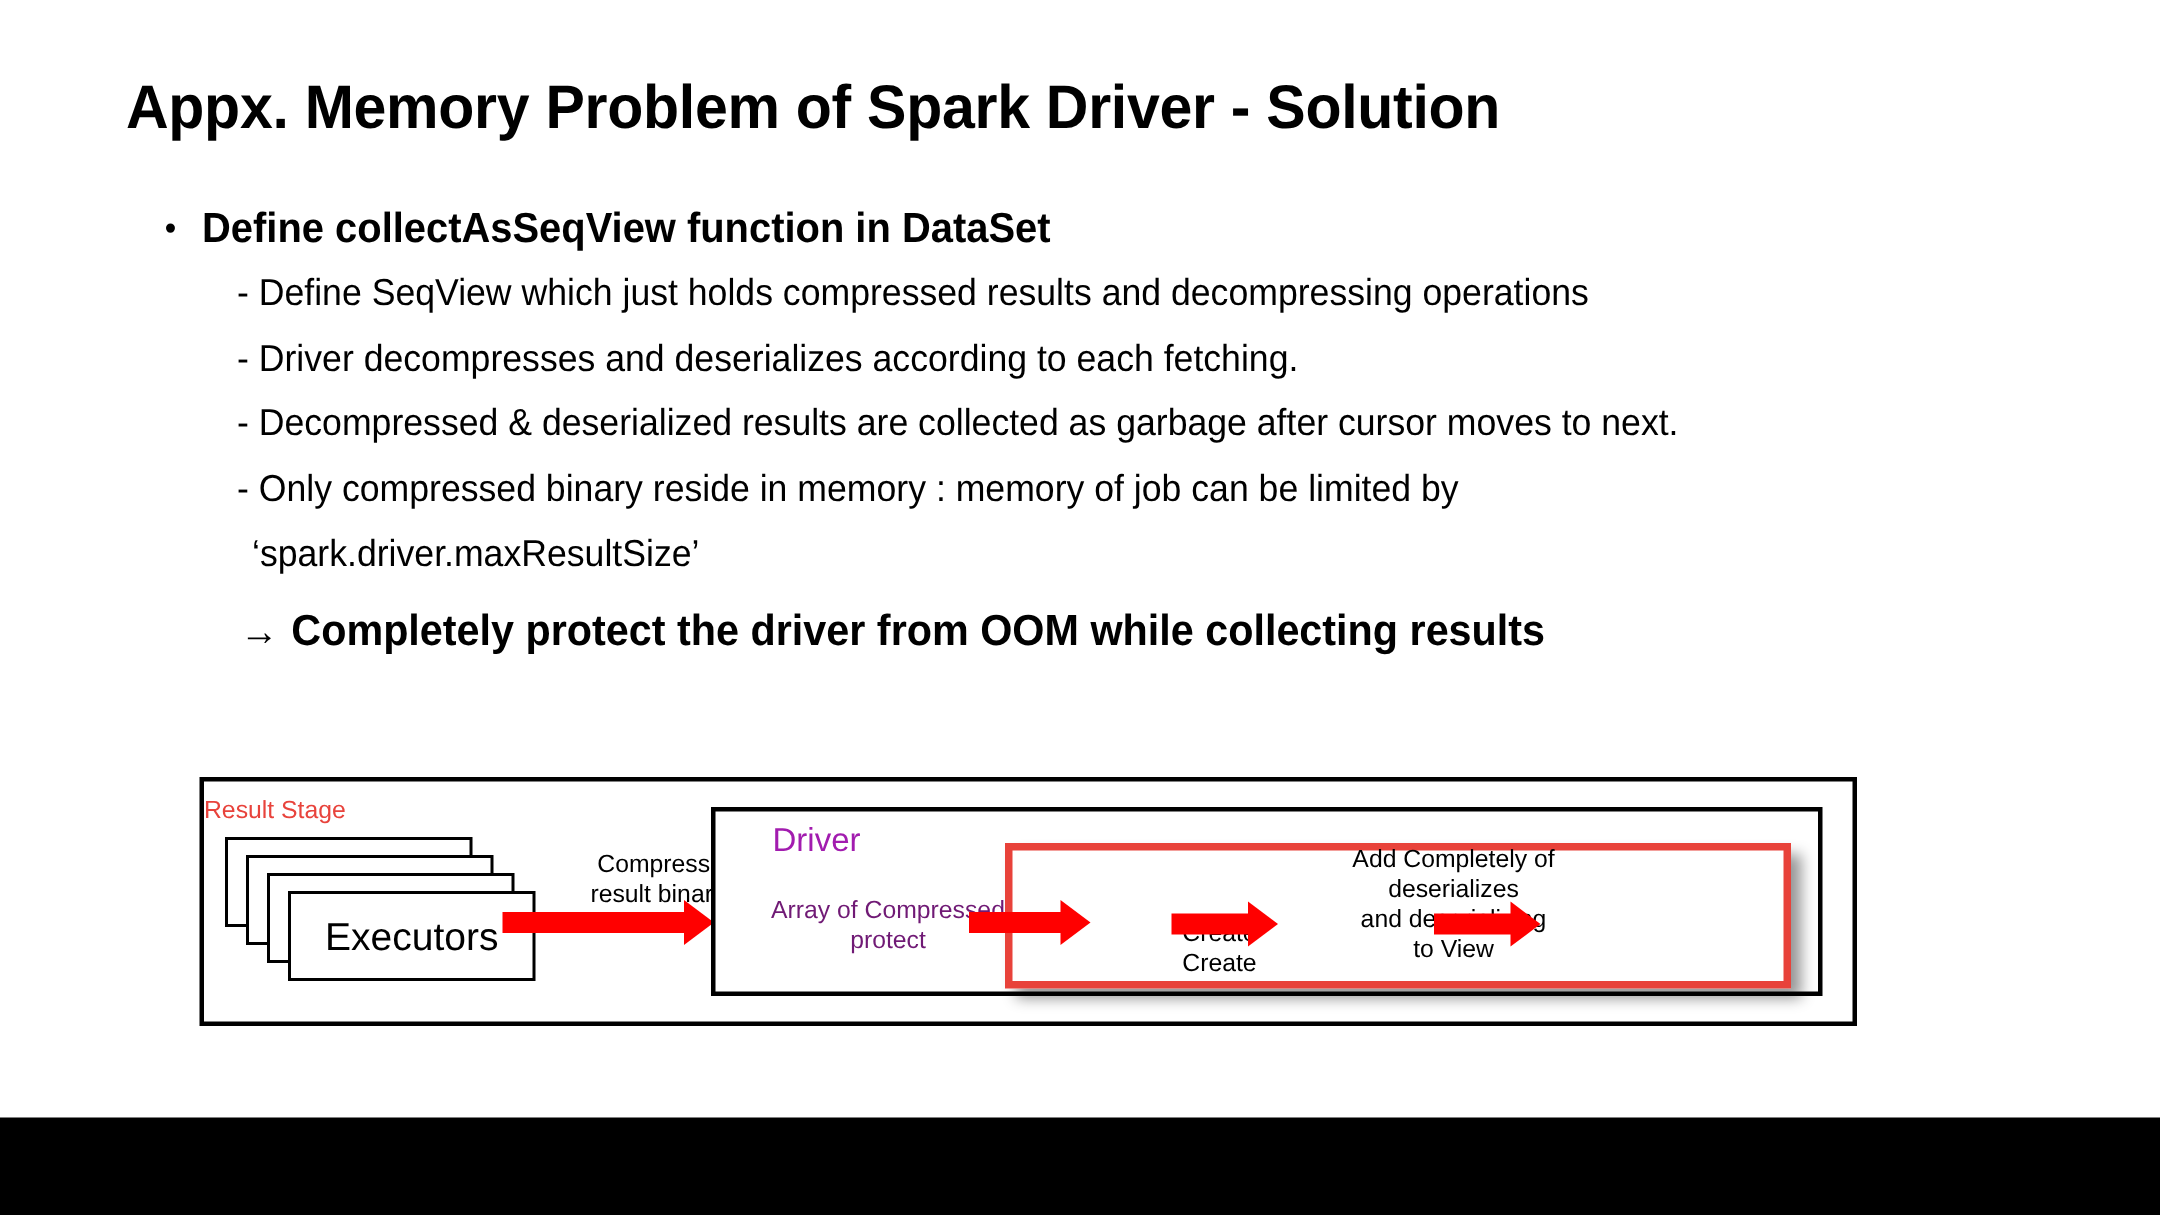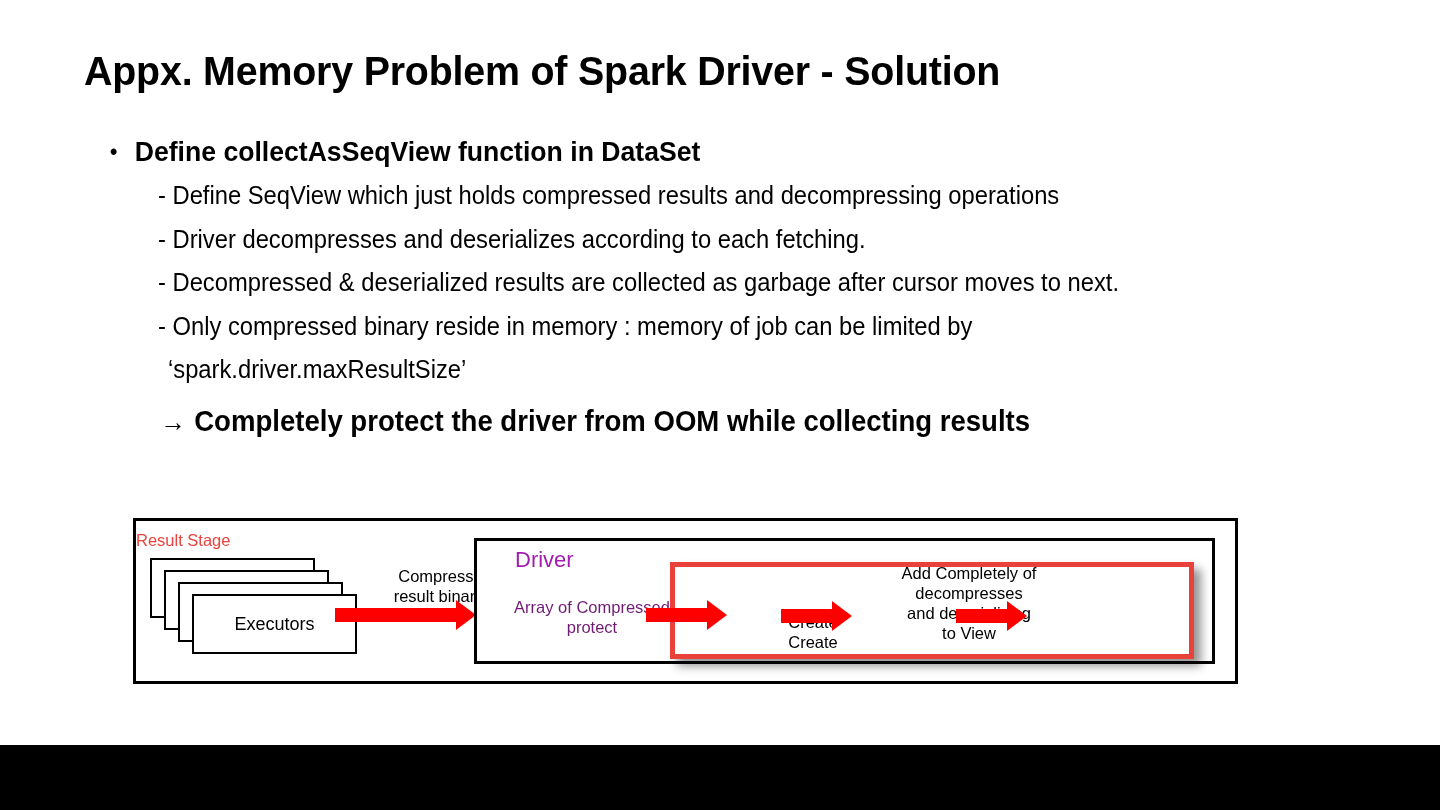--- a/index.html
+++ b/index.html
@@ -101,21 +101,21 @@
     background: #fff;
   }
   .exec-box.b1 { left: 0px;  top: 0px;  }
   .exec-box.b2 { left: 14px; top: 12px; }
   .exec-box.b3 { left: 28px; top: 24px; }
   .exec-box.b4 {
     left: 42px; top: 36px;
     display: flex; align-items: center; justify-content: center;
   }
   .exec-box.b4 .exec-label {
-    font-size: 18px; color: #000; white-space: nowrap;
+    font-size: 26px; color: #000; white-space: nowrap;
   }
 
   
   .arrow-caption {
     position: absolute;
     font-size: 16.5px; line-height: 20px;
     color: #000; text-align: center; white-space: nowrap;
   }
   .cap-compressed { left: 222px; top: 48px; width: 180px; }
 
@@ -262,21 +262,21 @@
       <div>Create</div>
     </div>
 
     <div class="red-arrow arrow3">
       <div class="shaft"></div>
         <div class="head"></div>
     </div>
 
     <div class="ops-step step-add">
       <div>Add Completely of</div>
-      <div>decompresses</div>
+      <div>deserializes</div>
       <div>and deserializing</div>
       <div>to View</div>
     </div>
 
     <div class="red-arrow arrow4">
       <div class="shaft"></div>
         <div class="head"></div>
     </div>
 
   </div>

